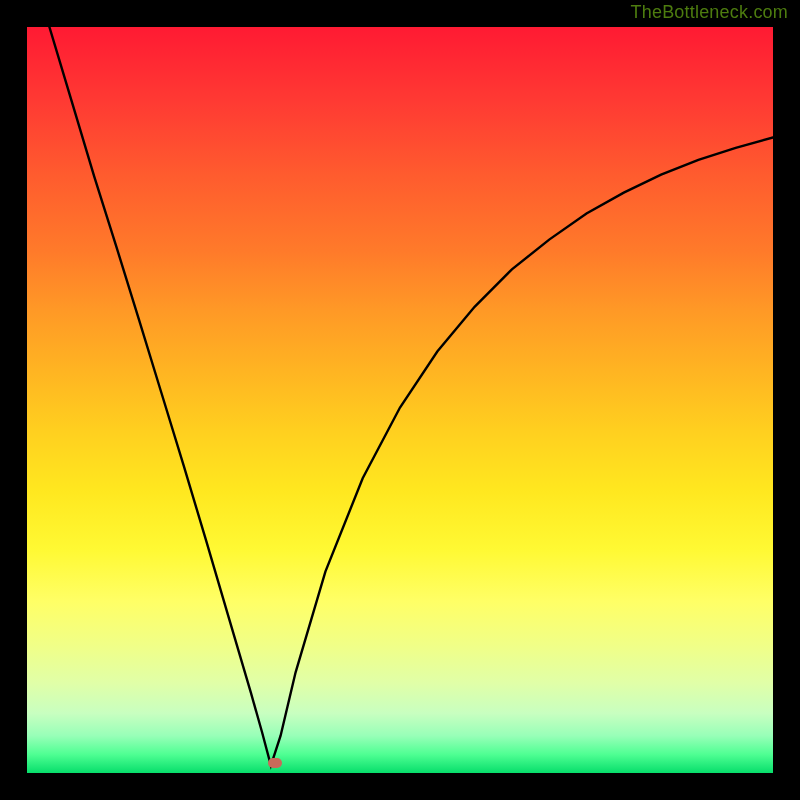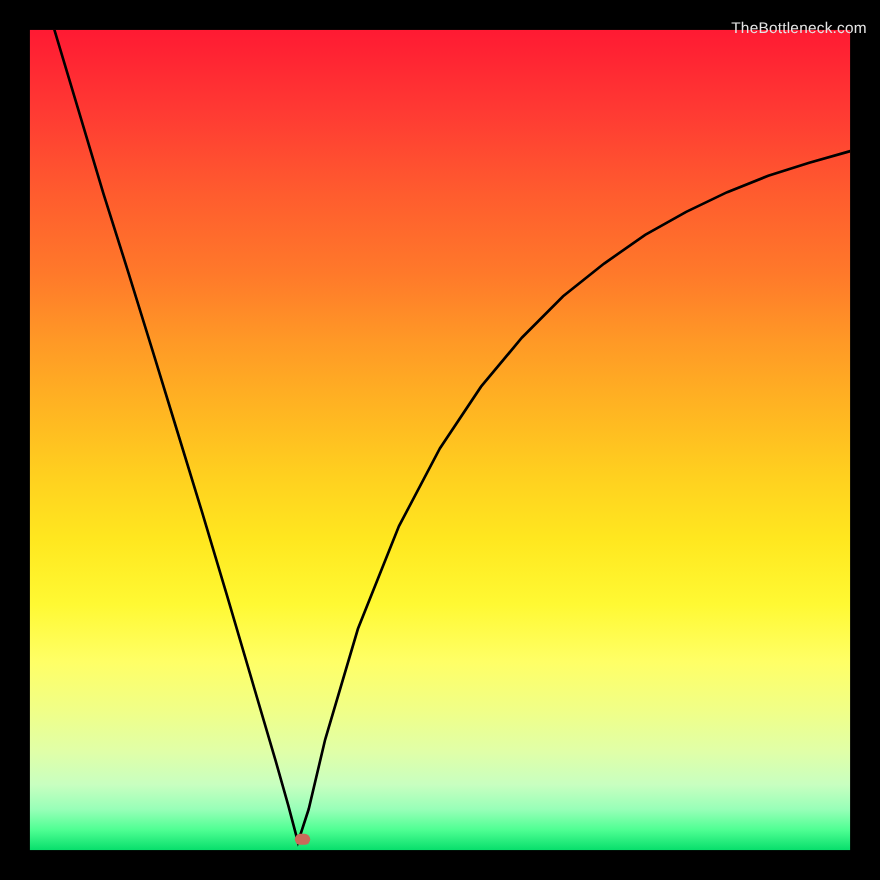--- a/index.html
+++ b/index.html
@@ -50,26 +50,25 @@
       #c8ffc0 92%,
       #98ffb8 95%,
       #4fff93 97.5%,
       #07de6b 100%
     );
   }
   .watermark {
     position: absolute;
     top: 2px;
     right: 12px;
-    font-size: 14px;
+    font-size: 18px;
     font-weight: 500;
-    color: #e5e5e5;
+    color: #4d7c0f;
     letter-spacing: 0.2px;
     user-select: none;
-    margin-top: 15px;
   }
   svg.curve {
     position: absolute;
     left: 0;
     top: 0;
     width: 746px;
     height: 746px;
   }
   .curve path {
     fill: none;

